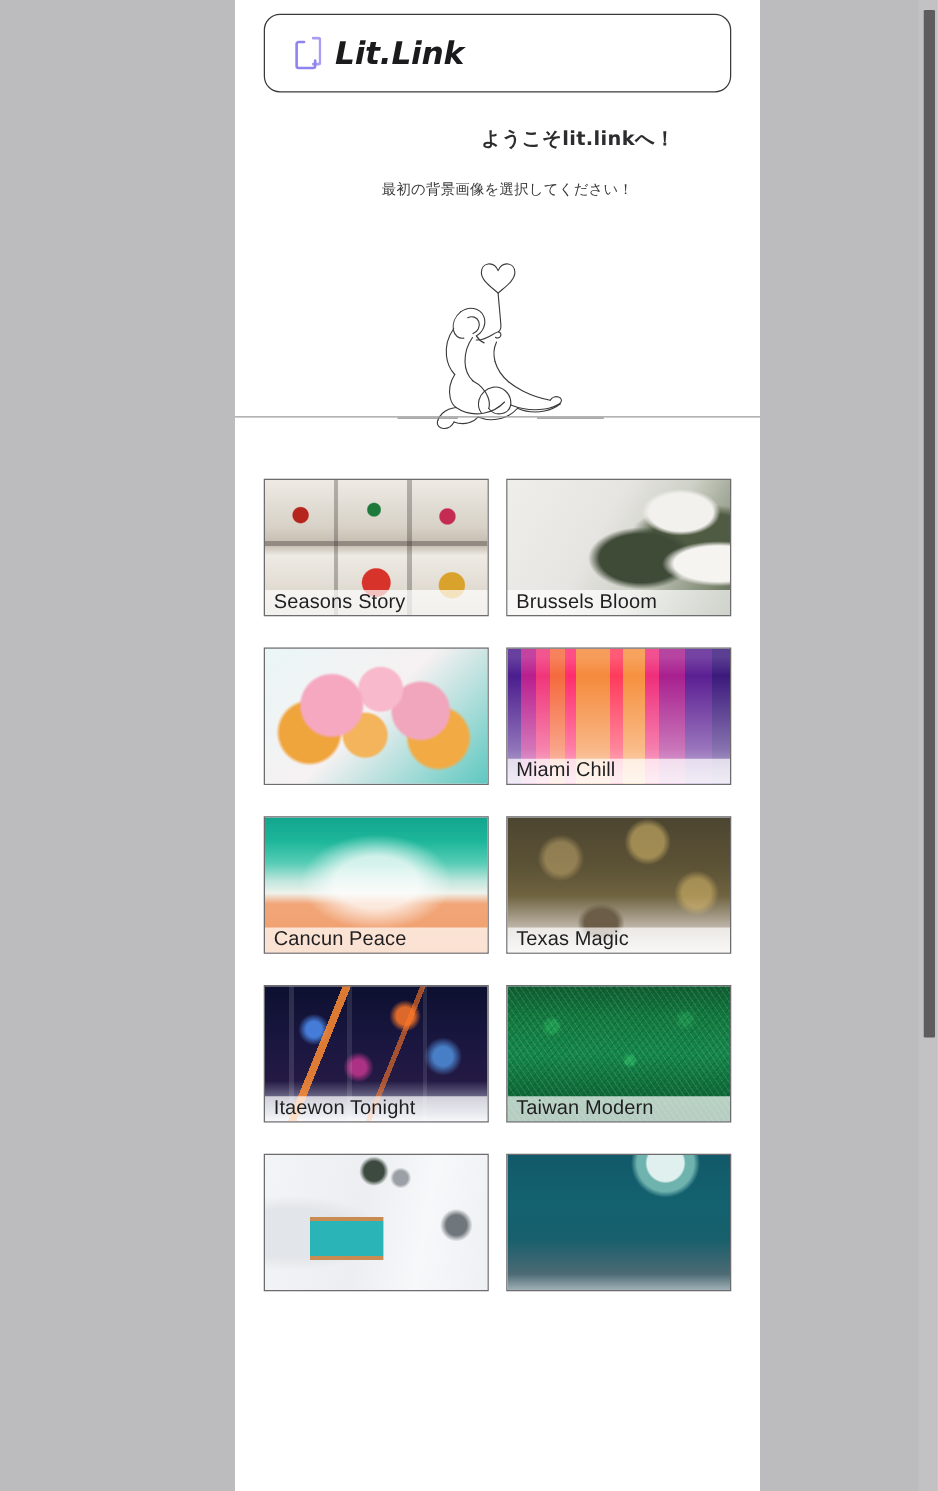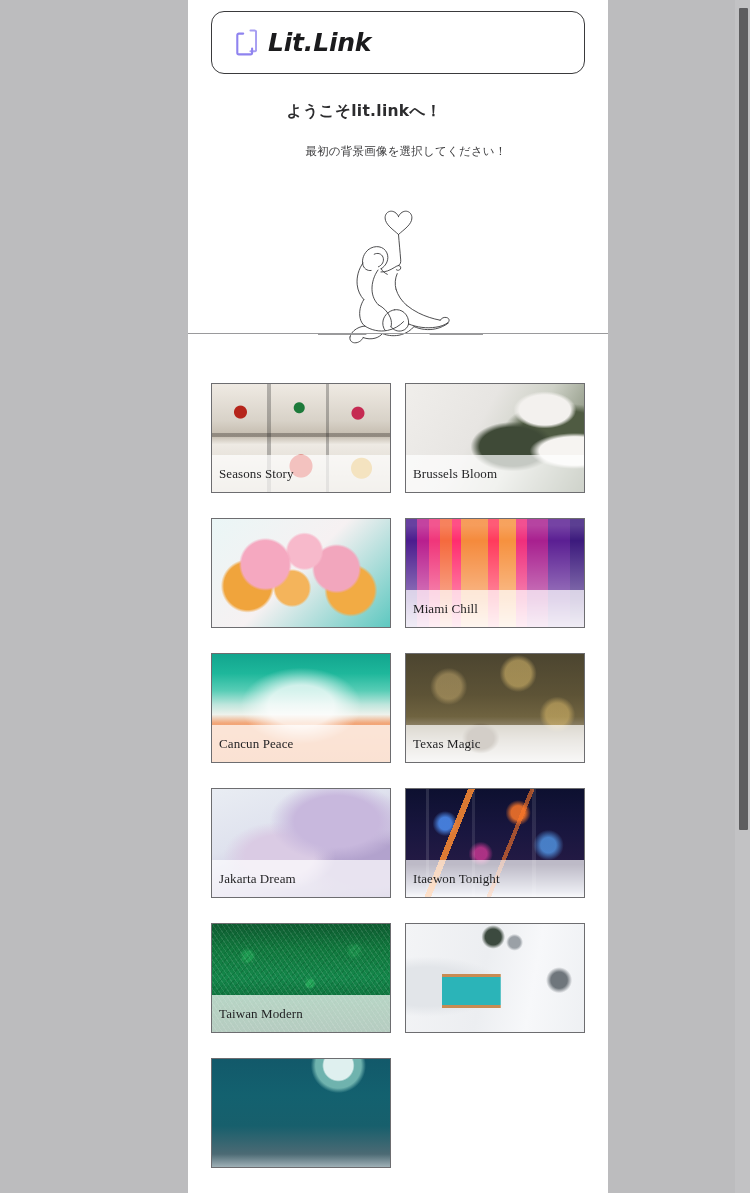--- a/index.html
+++ b/index.html
@@ -61,21 +61,21 @@
     font-size: 25px;
     letter-spacing: -0.2px;
     color: #1b1b1d;
   }
 
   
   .welcome-title {
     position: absolute;
     left: 0; top: 101px;
     width: 352px;
-    text-align: center;
+    text-align: right;
     font-family: "DejaVu Sans", sans-serif;
     font-weight: 700;
     font-size: 15.5px;
     letter-spacing: 0.3px;
     color: #2c2c2e;
   }
   .welcome-sub {
     position: absolute;
     left: 0; top: 144px;
     width: 436px;
@@ -126,27 +126,27 @@
     cursor: pointer;
     background: #e9e9ec;
   }
   .card-img {
     position: absolute;
     inset: 0;
   }
   .card-label {
     position: absolute;
     left: 0; right: 0; bottom: 0;
-    height: 37px;
+    height: 20px;
     background: rgba(255,255,255,0.70);
     display: flex;
     align-items: center;
     padding-left: 7px;
-    font-family: Liberation Serif, serif;
-    font-size: 13px;
+    font-family: Liberation Sans, sans-serif;
+    font-size: 16px;
     color: #1f1f21;
     letter-spacing: 0.1px;
   }
 
   
   .th-seasons {
     background:
       radial-gradient(circle at 16% 26%, #b5251b 0 6px, transparent 7px),
       radial-gradient(circle at 49% 22%, #1d7a3a 0 5px, transparent 6px),
       radial-gradient(circle at 82% 27%, #c52a52 0 6px, transparent 7px),
@@ -374,24 +374,20 @@
         </div>
         <div class="card">
           <div class="card-img th-cancun"></div>
           <div class="card-label">Cancun Peace</div>
         </div>
         <div class="card">
           <div class="card-img th-texas"></div>
           <div class="card-label">Texas Magic</div>
         </div>
         <div class="card">
-          <div class="card-img th-jakarta"></div>
-          <div class="card-label">Jakarta Dream</div>
-        </div>
-        <div class="card">
           <div class="card-img th-itaewon"></div>
           <div class="card-label">Itaewon Tonight</div>
         </div>
         <div class="card">
           <div class="card-img th-taiwan"></div>
           <div class="card-label">Taiwan Modern</div>
         </div>
         <div class="card">
           <div class="card-img th-interior"></div>
         </div>

